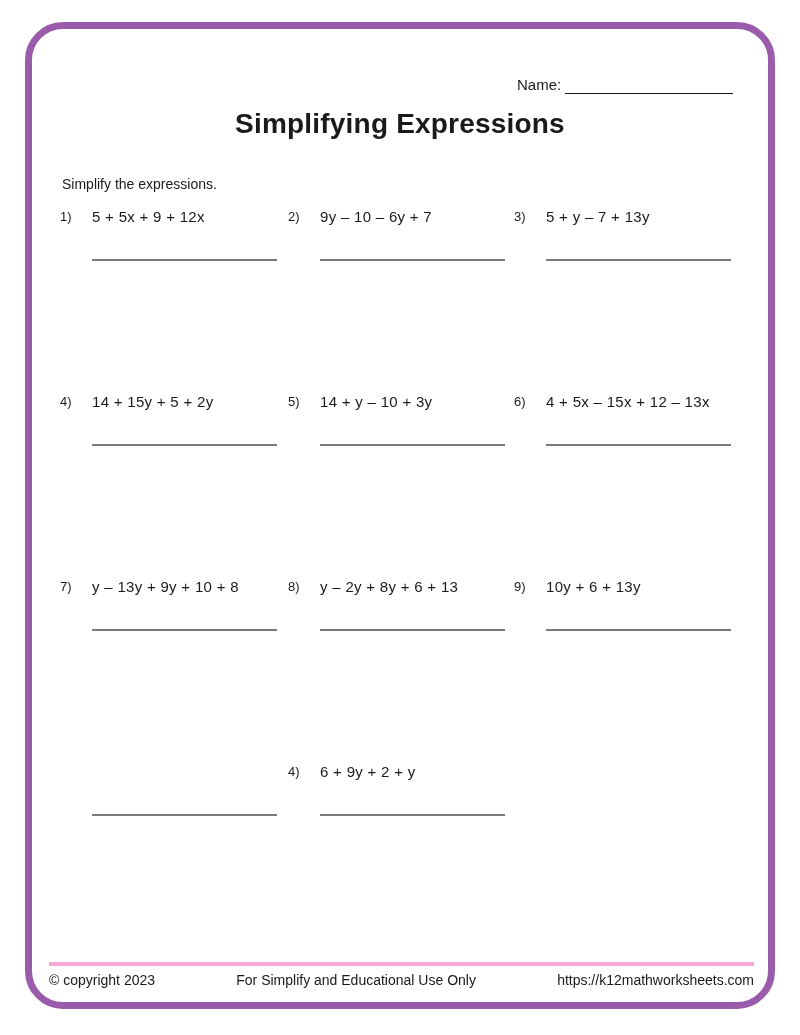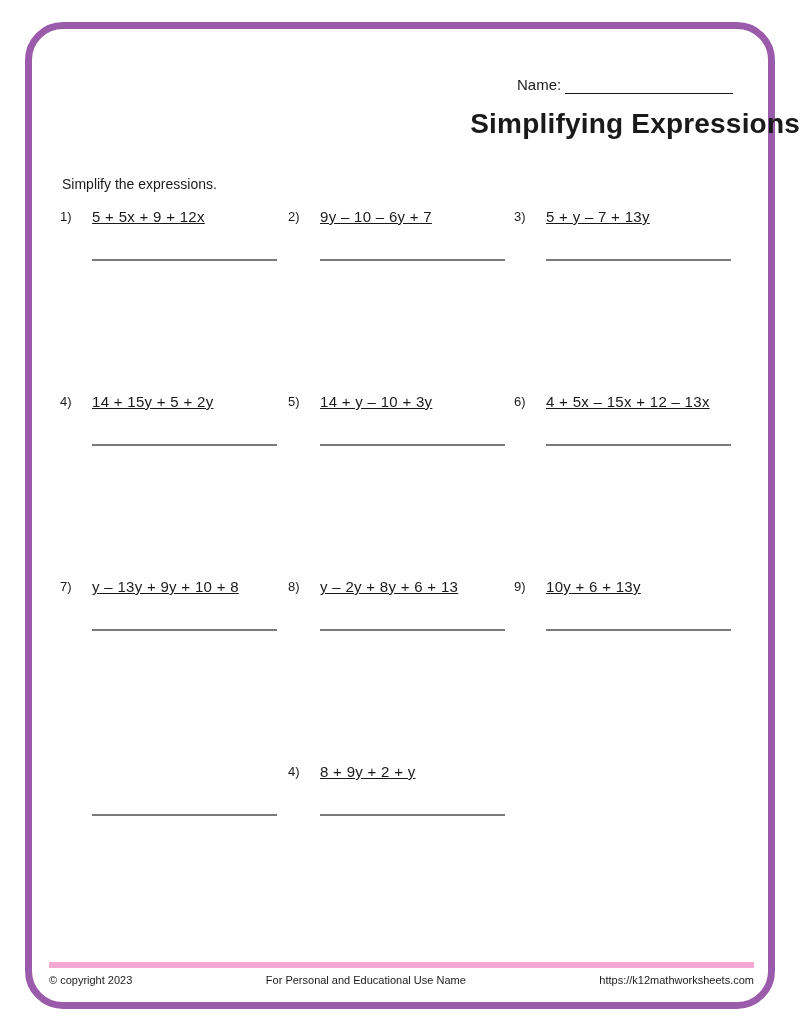--- a/index.html
+++ b/index.html
@@ -39,21 +39,21 @@
     width: 168px;
     height: 18px;
     margin-left: 4px;
     border-bottom: 1.5px solid #1a1a1a;
   }
   .title {
     position: absolute;
     top: 108px;
     left: 0;
     width: 100%;
-    text-align: right;
+    text-align: center;
     font-size: 28px;
     font-weight: bold;
     letter-spacing: 0.2px;
   }
   .instruction {
     position: absolute;
     top: 176px;
     left: 62px;
     font-size: 14px;
   }
@@ -75,41 +75,40 @@
   .num {
     width: 32px;
     flex: 0 0 32px;
     font-size: 13px;
     padding-top: 1px;
   }
   .expr {
     font-size: 15px;
     letter-spacing: 0.3px;
     white-space: nowrap;
-    text-decoration: underline;
   }
   .answer-line {
     position: absolute;
     top: 59px;
     left: 32px;
     width: 185px;
     height: 0;
     border-bottom: 2px solid #7a7a7a;
   }
   .footer {
     position: absolute;
     left: 49px;
     right: 46px;
     top: 962px;
-    border-top: 6px solid #f9a8d4;
+    border-top: 4px solid #f9a8d4;
     padding-top: 6px;
     display: flex;
     justify-content: space-between;
     align-items: baseline;
-    font-size: 11px;
+    font-size: 14px;
   }
 </style>
 </head>
 <body>
 
 <div class="sheet">
   <div class="border-frame"></div>
 
   <div class="name-row">
     <span class="name-label">Name:</span>
@@ -183,24 +182,24 @@
         <span class="expr">10y + 6 + 13y</span>
       </div>
       <div class="answer-line"></div>
     </div>
     <div class="cell">
       <div class="answer-line"></div>
     </div>
     <div class="cell">
       <div class="prob-head">
         <span class="num">4)</span>
-        <span class="expr">8 + 9y + 2 + y</span>
+        <span class="expr">6 + 9y + 2 + y</span>
       </div>
       <div class="answer-line"></div>
     </div>
   </div>
 
   <div class="footer">
     <span>© copyright 2023</span>
-    <span>For Personal and Educational Use Name</span>
+    <span>For Simplify and Educational Use Only</span>
     <span>https://k12mathworksheets.com</span>
   </div>
 </div>
 
 </body></html>

